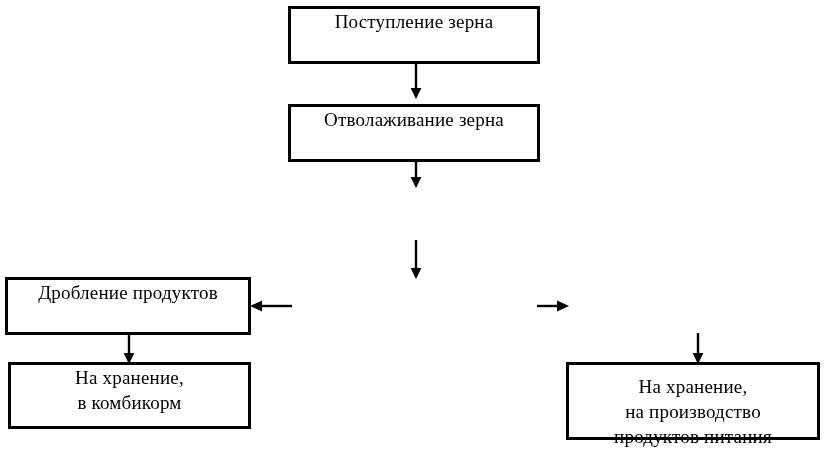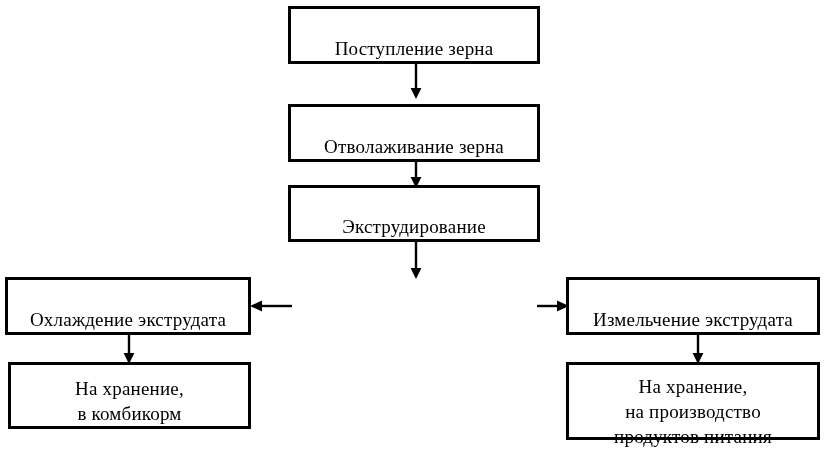--- a/index.html
+++ b/index.html
@@ -14,21 +14,21 @@
     background: #ffffff;
     overflow: hidden;
     font-family: "Liberation Serif", "DejaVu Serif", serif;
   }
   .node {
     position: absolute;
     box-sizing: border-box;
     border: 3px solid #000000;
     background: #ffffff;
     display: flex;
-    align-items: flex-end;
+    align-items: flex-start;
     justify-content: center;
     text-align: center;
     color: #000000;
     font-size: 19px;
     line-height: 1.32;
     letter-spacing: 0.2px;
     white-space: pre-line;
     z-index: 2;
   }
   .node.overflow {
@@ -50,32 +50,26 @@
 <div id="canvas">
 
   <div class="node" style="left:288px; top:6px; width:252px; height:58px;">
     <span>Поступление зерна</span>
   </div>
 
   <div class="node" style="left:288px; top:96px; width:252px; height:58px;margin-top:8px;">
     <span>Отволаживание зерна</span>
   </div>
 
-  <div class="node" style="left:288px; top:185px; width:252px; height:57px;">
-    <span>Экструдирование</span>
-  </div>
 
 
   <div class="node" style="left:5px; top:277px; width:246px; height:58px;">
-    <span>Охлаждение экструдата</span>
+    <span>Дробление продуктов</span>
   </div>
 
-  <div class="node" style="left:566px; top:277px; width:254px; height:58px;">
-    <span>Измельчение экструдата</span>
-  </div>
 
   <div class="node" style="left:8px; top:362px; width:243px; height:67px;">
     <span>На хранение,
 в комбикорм</span>
   </div>
 
   <div class="node overflow" style="left:566px; top:362px; width:254px; height:78px;">
     <span>На хранение,
 на производство
 продуктов питания</span>

